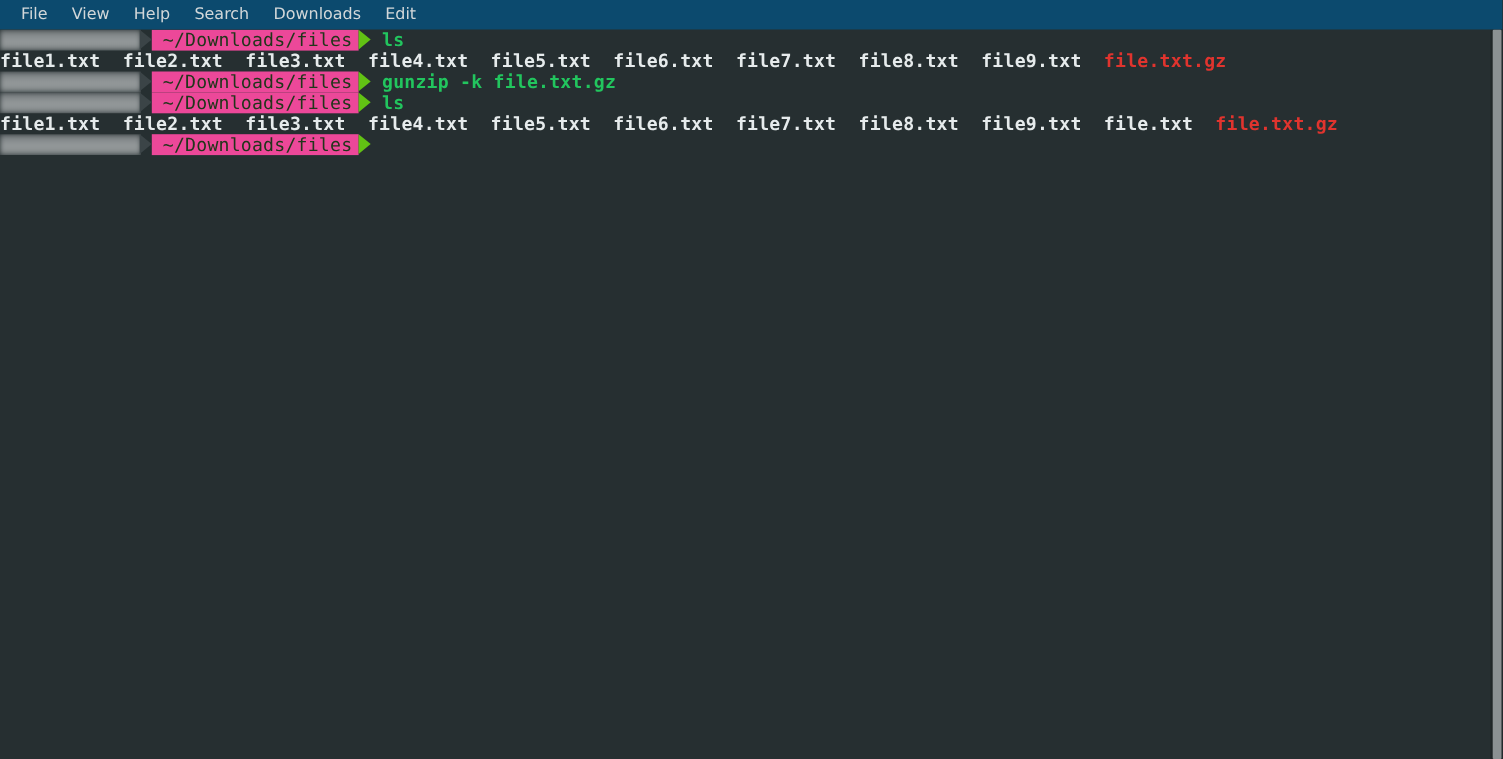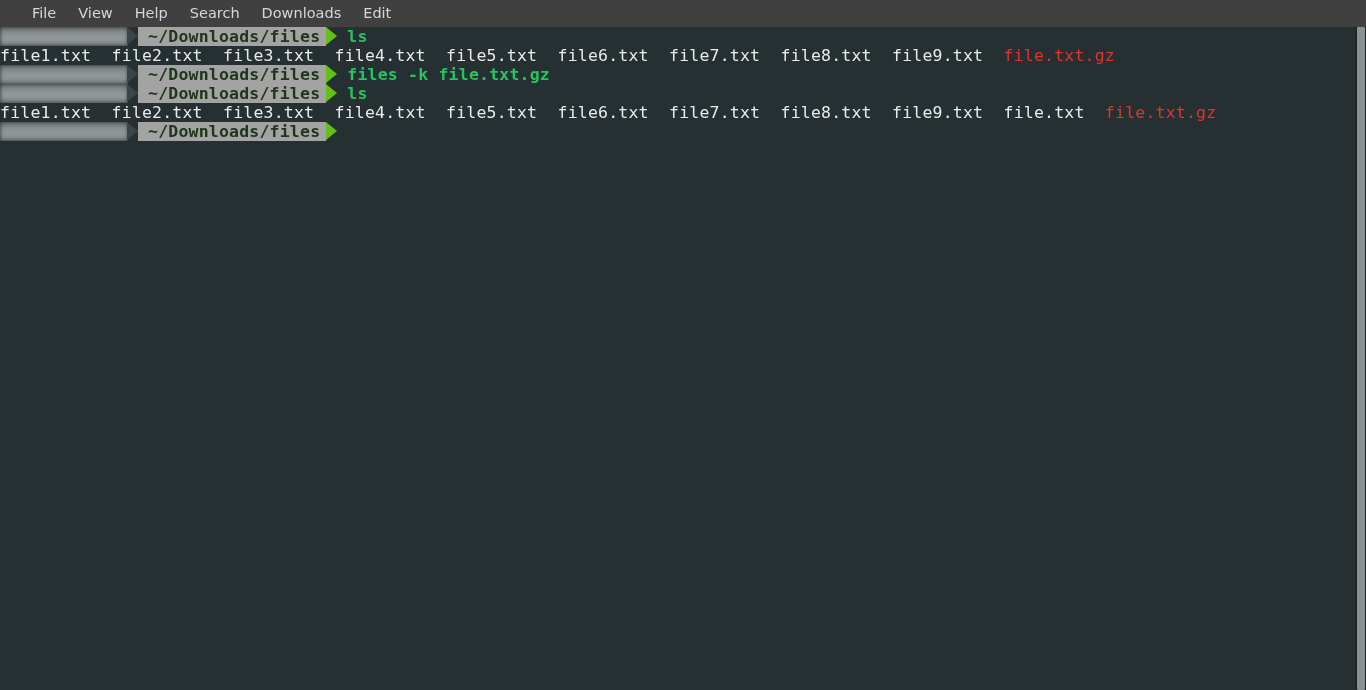--- a/index.html
+++ b/index.html
@@ -20,24 +20,24 @@
     height: 690px;
     background: #262f31;
   }
 
   
   .menubar {
     position: absolute;
     top: 0; left: 0;
     width: 1366px;
     height: 27px;
-    background: #404040;
+    background: #0c4a6e;
     display: flex;
     align-items: center;
-    padding-left: 21px;
+    padding-left: 8px;
     box-sizing: border-box;
   }
   .menu-item {
     color: #d2d7d9;
     font-family: "DejaVu Sans", "Liberation Sans", sans-serif;
     font-size: 14.5px;
     line-height: 27px;
     padding: 0 11px;
     white-space: nowrap;
     cursor: default;
@@ -91,27 +91,27 @@
     width: 0; height: 0;
     border-top: 9.5px solid transparent;
     border-bottom: 9.5px solid transparent;
     border-left: 11px solid #3b4447;
     margin-left: -1px;
     position: relative;
     z-index: 2;
   }
 
   .seg-path {
-    background: #a3a3a3;
+    background: #ec4899;
     color: #20361a;
     height: 19px;
     line-height: 19px;
     padding: 0 6px 0 10px;
     white-space: pre;
-    font-weight: bold;
+    font-weight: normal;
     position: relative;
     z-index: 1;
   }
 
   .chev-green {
     width: 0; height: 0;
     border-top: 9.5px solid transparent;
     border-bottom: 9.5px solid transparent;
     border-left: 11px solid #62c214;
     position: relative;
@@ -126,21 +126,21 @@
     white-space: pre;
     font-weight: bold;
   }
 
   
   .ls-row {
     height: 19px;
     line-height: 19px;
     white-space: pre;
     color: #e6ebec;
-    font-weight: normal;
+    font-weight: bold;
   }
 
   
   .scrollbar-track {
     position: absolute;
     top: 27px;
     right: 0;
     width: 11px;
     height: 663px;
     background: #1f2628;
@@ -165,21 +165,21 @@
       <div class="menu-item">View</div>
       <div class="menu-item">Help</div>
       <div class="menu-item">Search</div>
       <div class="menu-item">Downloads</div>
       <div class="menu-item">Edit</div>
     </div>
 
   <div class="terminal" id="terminal">
       <div class="term-line prompt-row"><div class="seg-user-wrap"><div class="seg-user"></div></div><div class="chev-dark"></div><div class="seg-path">~/Downloads/files</div><div class="chev-green"></div><div class="cmd">ls</div></div>
       <div class="term-line ls-row"><span style="color: rgb(230, 235, 236);">file1.txt</span><span>  </span><span style="color: rgb(230, 235, 236);">file2.txt</span><span>  </span><span style="color: rgb(230, 235, 236);">file3.txt</span><span>  </span><span style="color: rgb(230, 235, 236);">file4.txt</span><span>  </span><span style="color: rgb(230, 235, 236);">file5.txt</span><span>  </span><span style="color: rgb(230, 235, 236);">file6.txt</span><span>  </span><span style="color: rgb(230, 235, 236);">file7.txt</span><span>  </span><span style="color: rgb(230, 235, 236);">file8.txt</span><span>  </span><span style="color: rgb(230, 235, 236);">file9.txt</span><span>  </span><span style="color: rgb(224, 52, 46);">file.txt.gz</span></div>
-      <div class="term-line prompt-row"><div class="seg-user-wrap"><div class="seg-user"></div></div><div class="chev-dark"></div><div class="seg-path">~/Downloads/files</div><div class="chev-green"></div><div class="cmd">files -k file.txt.gz</div></div>
+      <div class="term-line prompt-row"><div class="seg-user-wrap"><div class="seg-user"></div></div><div class="chev-dark"></div><div class="seg-path">~/Downloads/files</div><div class="chev-green"></div><div class="cmd">gunzip -k file.txt.gz</div></div>
       <div class="term-line prompt-row"><div class="seg-user-wrap"><div class="seg-user"></div></div><div class="chev-dark"></div><div class="seg-path">~/Downloads/files</div><div class="chev-green"></div><div class="cmd">ls</div></div>
       <div class="term-line ls-row"><span style="color: rgb(230, 235, 236);">file1.txt</span><span>  </span><span style="color: rgb(230, 235, 236);">file2.txt</span><span>  </span><span style="color: rgb(230, 235, 236);">file3.txt</span><span>  </span><span style="color: rgb(230, 235, 236);">file4.txt</span><span>  </span><span style="color: rgb(230, 235, 236);">file5.txt</span><span>  </span><span style="color: rgb(230, 235, 236);">file6.txt</span><span>  </span><span style="color: rgb(230, 235, 236);">file7.txt</span><span>  </span><span style="color: rgb(230, 235, 236);">file8.txt</span><span>  </span><span style="color: rgb(230, 235, 236);">file9.txt</span><span>  </span><span style="color: rgb(230, 235, 236);">file.txt</span><span>  </span><span style="color: rgb(224, 52, 46);">file.txt.gz</span></div>
       <div class="term-line prompt-row"><div class="seg-user-wrap"><div class="seg-user"></div></div><div class="chev-dark"></div><div class="seg-path">~/Downloads/files</div><div class="chev-green"></div></div>
     </div>
 
   <div class="scrollbar-track">
     <div class="scrollbar-thumb"></div>
   </div>
 
 </div>

